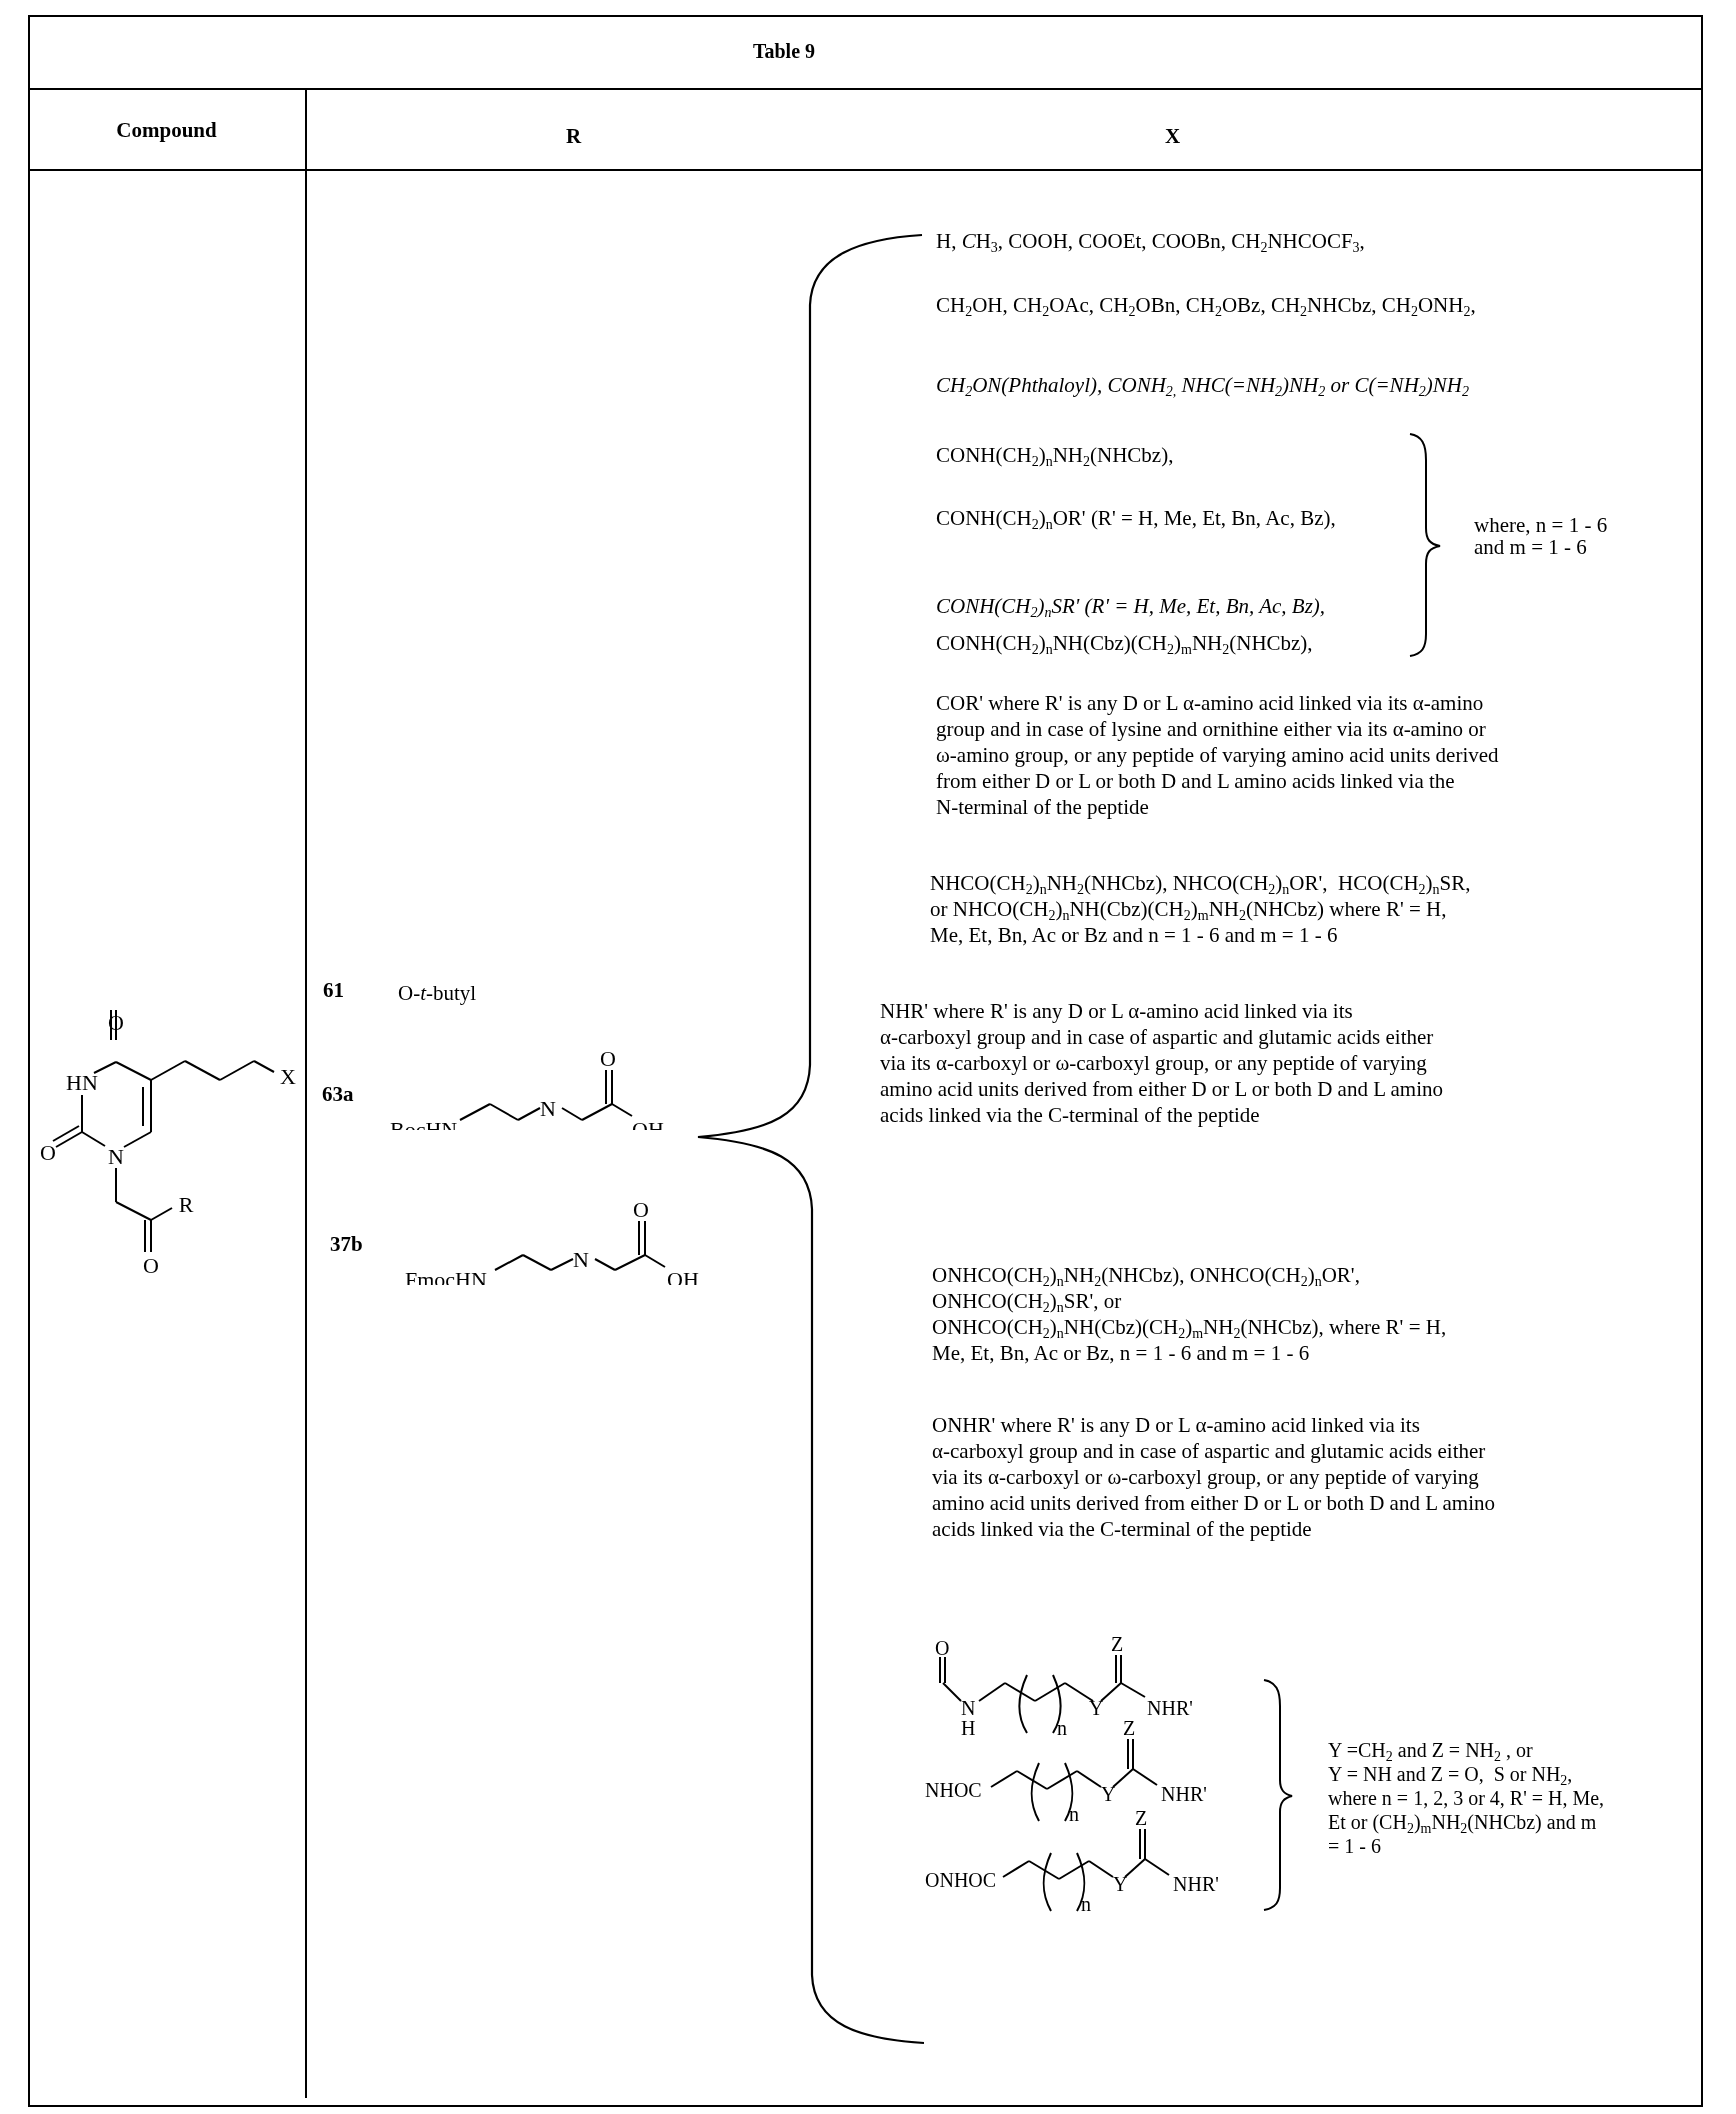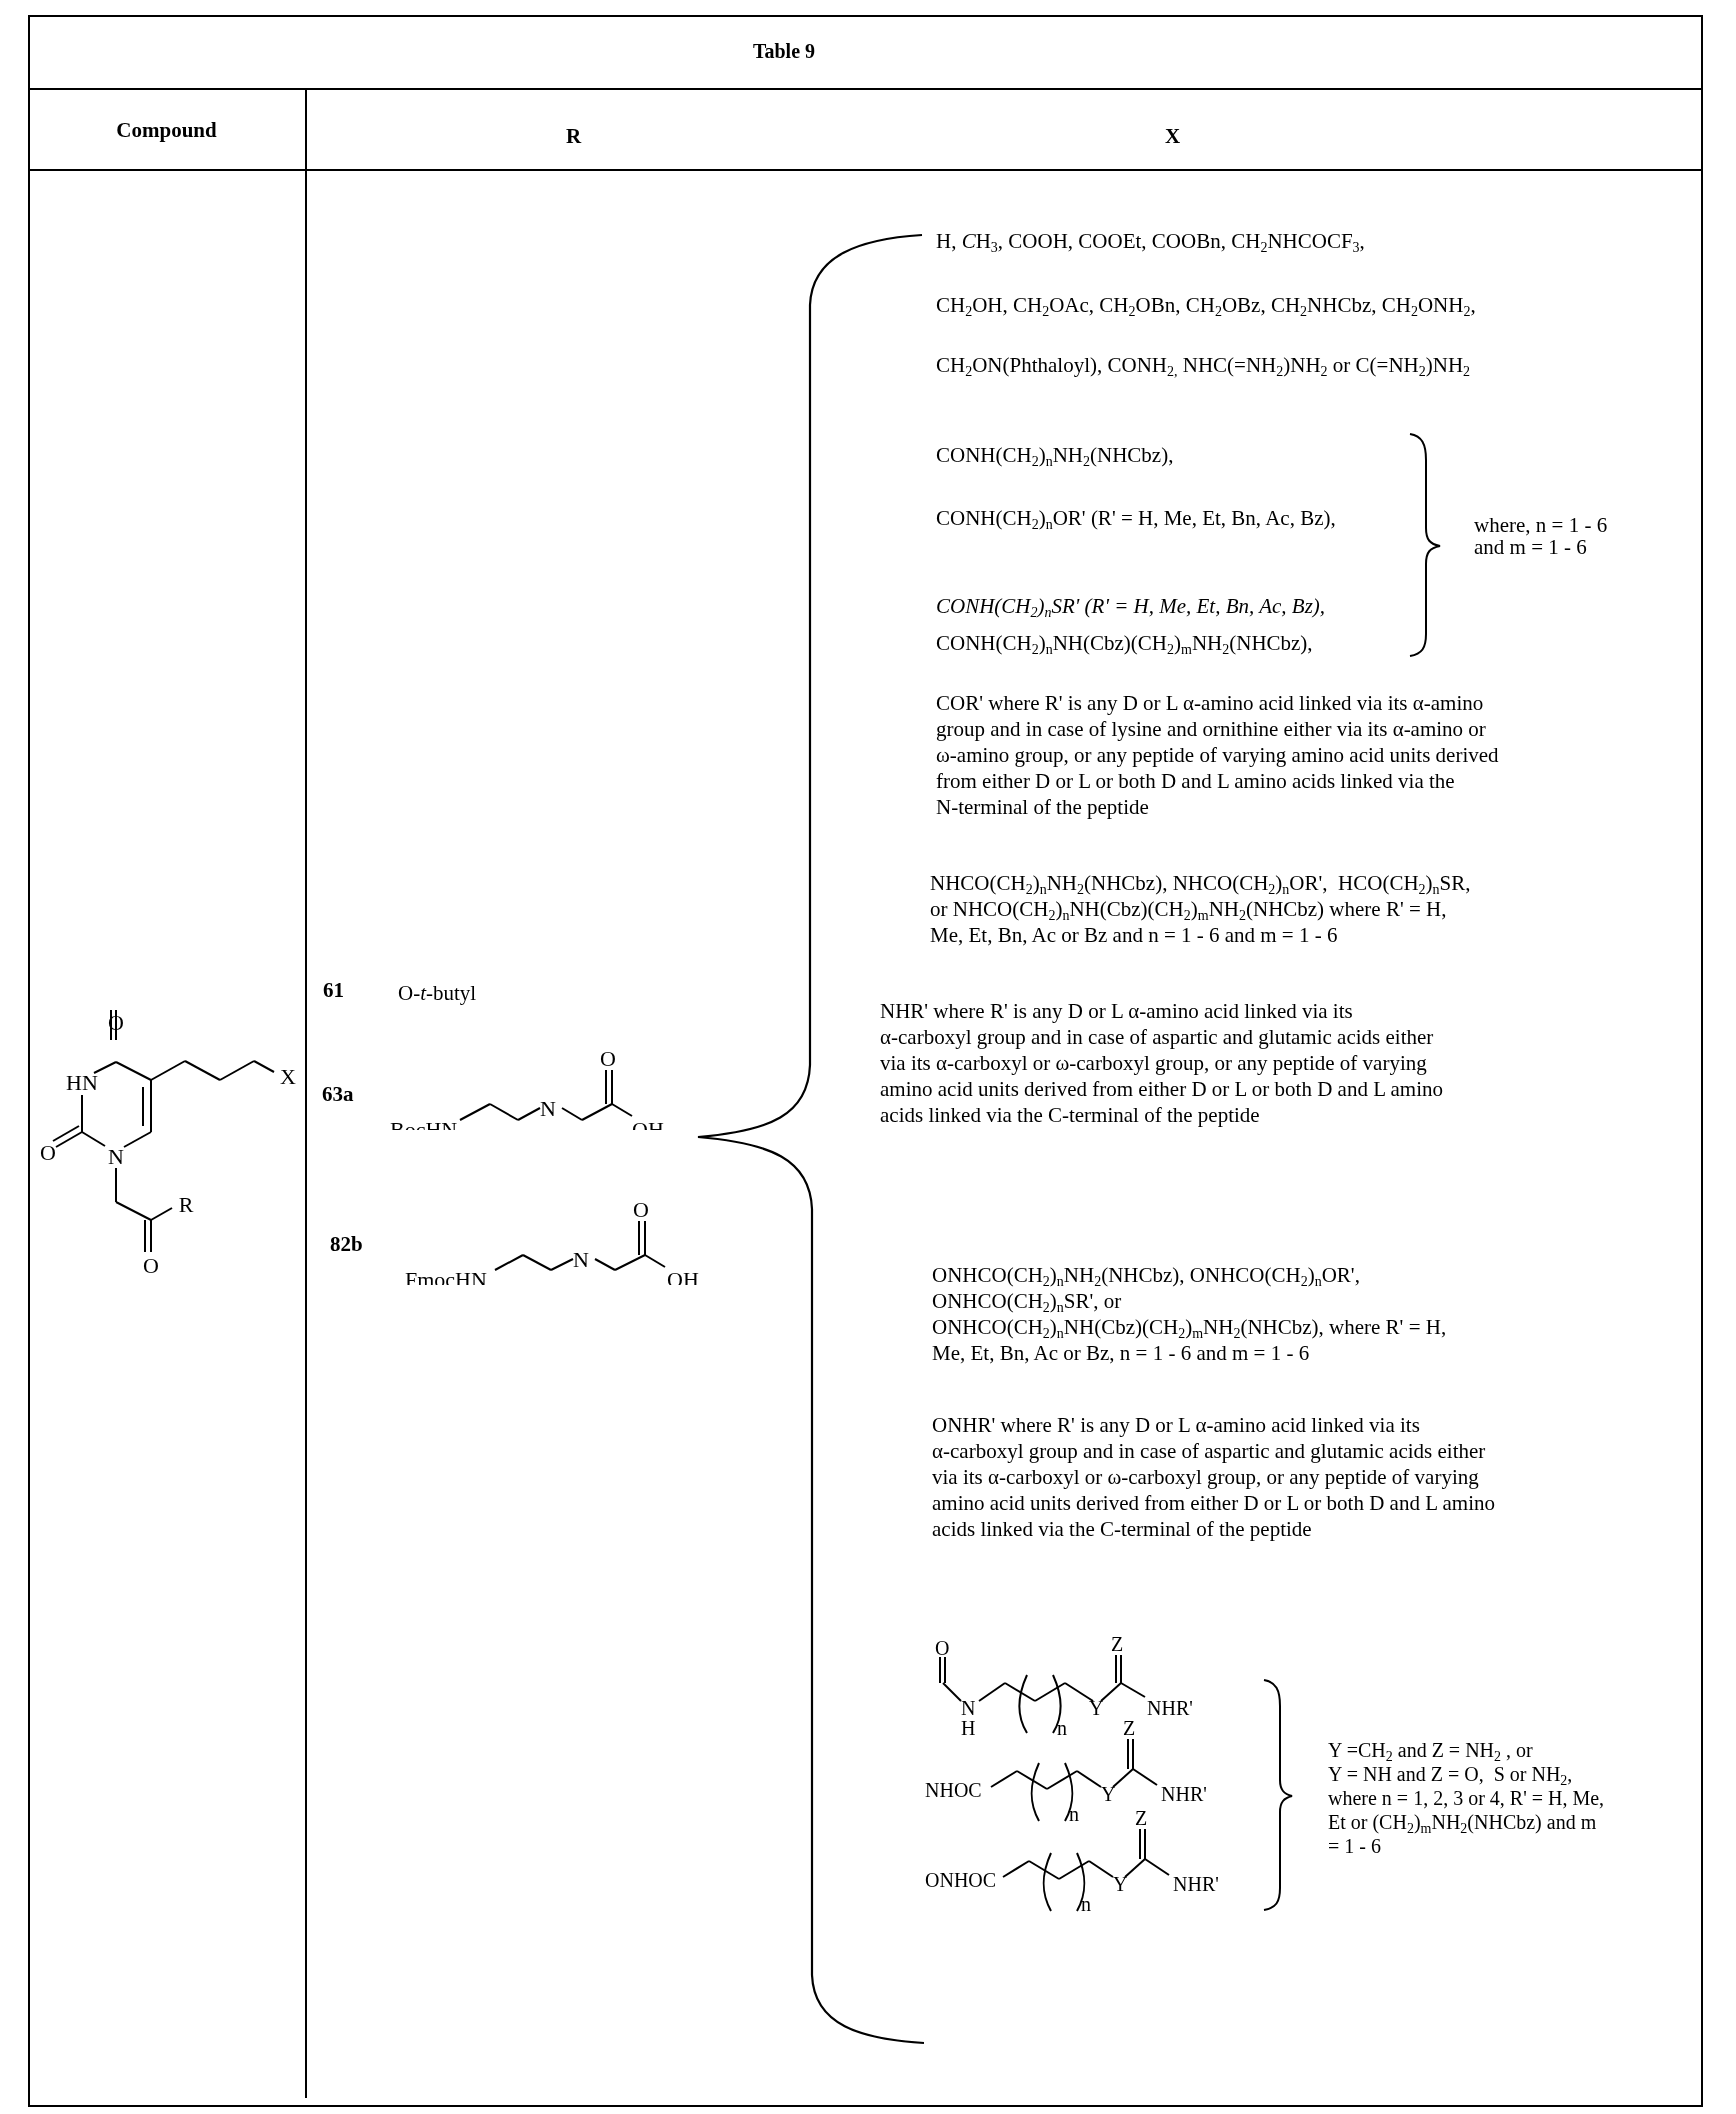--- a/index.html
+++ b/index.html
@@ -86,21 +86,21 @@
     <line x1="222" y1="74" x2="242" y2="86"></line>
     <line x1="222" y1="74" x2="222" y2="40"></line>
     <line x1="216" y1="74" x2="216" y2="40"></line>
   </g>
   <text x="0" y="107" font-size="22">BocHN</text>
   <text x="150" y="86" font-size="22">N</text>
   <text x="210" y="36" font-size="22">O</text>
   <text x="242" y="107" font-size="22">OH</text>
 </svg>
 
-<div class="abs lbl-bold" style="left:330px; top:1232px;">82b</div>
+<div class="abs lbl-bold" style="left:330px; top:1232px;">37b</div>
 <svg class="abs" style="left:405px; top:1175px;" width="340" height="110" viewBox="0 0 340 110">
   <g stroke="#000" stroke-width="2" fill="none">
     <line x1="90" y1="95" x2="118" y2="80"></line>
     <line x1="118" y1="80" x2="146" y2="95"></line>
     <line x1="146" y1="95" x2="168" y2="84"></line>
     <line x1="190" y1="84" x2="210" y2="95"></line>
     <line x1="210" y1="95" x2="240" y2="80"></line>
     <line x1="240" y1="80" x2="260" y2="92"></line>
     <line x1="240" y1="80" x2="240" y2="46"></line>
     <line x1="234" y1="80" x2="234" y2="46"></line>
@@ -110,21 +110,21 @@
   <text x="228" y="42" font-size="22">O</text>
   <text x="262" y="112" font-size="22">OH</text>
 </svg>
 
 <svg class="abs" style="left:690px; top:225px;" width="240" height="1830" viewBox="0 0 240 1830">
   <path d="M232,10 C170,14 122,30 120,80 L120,840 C118,890 80,906 8,912 C80,918 120,934 122,984 L122,1750 C124,1800 170,1814 234,1818" stroke="#000" stroke-width="2.2" fill="none"></path>
 </svg>
 
 <div class="abs txt" style="left:936px; top:228px;">H, <i>C</i>H<sub>3</sub>, COOH, COOEt, COOBn, CH<sub>2</sub>NHCOCF<sub>3</sub>,</div>
 <div class="abs txt" style="left:936px; top:292px;">CH<sub>2</sub>OH, CH<sub>2</sub>OAc, CH<sub>2</sub>OBn, CH<sub>2</sub>OBz, CH<sub>2</sub>NHCbz, CH<sub>2</sub>ONH<sub>2</sub>,</div>
-<div class="abs txt" style="left:936px; top:352px;">CH<sub>2</sub>ON(Phthaloyl), CONH<sub>2,</sub> NHC(=NH<sub>2</sub>)NH<sub>2</sub> or C(=NH<sub>2</sub>)NH<sub>2</sub></div>
+<div class="abs txt" style="left:936px; top:372px;font-style:italic;">CH<sub>2</sub>ON(Phthaloyl), CONH<sub>2,</sub> NHC(=NH<sub>2</sub>)NH<sub>2</sub> or C(=NH<sub>2</sub>)NH<sub>2</sub></div>
 
 <div class="abs txt" style="left:936px; top:442px;">CONH(CH<sub>2</sub>)<sub>n</sub>NH<sub>2</sub>(NHCbz),</div>
 <div class="abs txt" style="left:936px; top:505px;">CONH(CH<sub>2</sub>)<sub>n</sub>OR' (R' = H, Me, Et, Bn, Ac, Bz),</div>
 <div class="abs txt" style="left:936px; top:593px;font-style:italic;">CONH(CH<sub>2</sub>)<sub>n</sub>SR' (R' = H, Me, Et, Bn, Ac, Bz),</div>
 <div class="abs txt" style="left:936px; top:630px;">CONH(CH<sub>2</sub>)<sub>n</sub>NH(Cbz)(CH<sub>2</sub>)<sub>m</sub>NH<sub>2</sub>(NHCbz),</div>
 <svg class="abs" style="left:1408px; top:430px;" width="40" height="230" viewBox="0 0 40 230">
   <path d="M2,4 C14,6 18,14 18,30 L18,98 C18,110 22,114 32,116 C22,118 18,122 18,134 L18,204 C18,218 14,224 2,226" stroke="#000" stroke-width="2" fill="none"></path>
 </svg>
 <div class="abs txt" style="left:1474px; top:514px; line-height:22px;">
   <div>where, n = 1 - 6</div>

